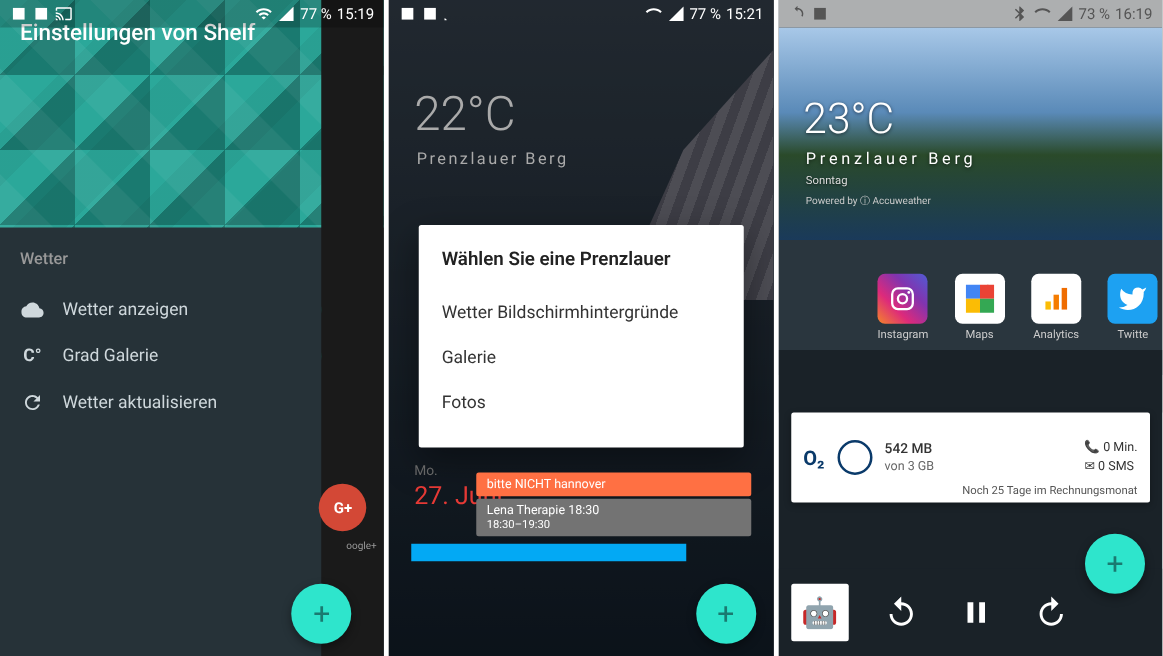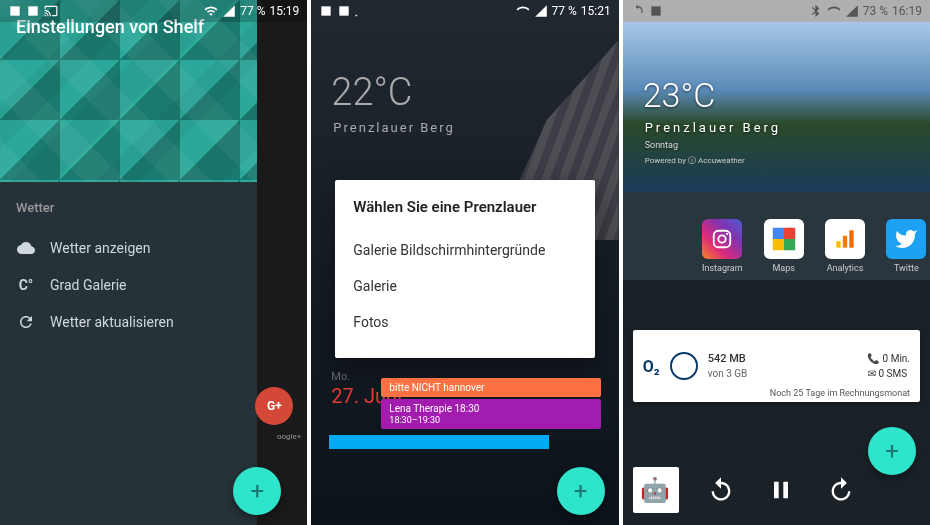--- a/index.html
+++ b/index.html
@@ -32,21 +32,21 @@
 .p2-overlay{position:absolute;inset:0;background:rgba(0,0,0,.55)}
 .p2-temp{position:absolute;left:20px;top:70px;color:#aaa;font-size:38px;font-weight:300}
 .p2-loc{position:absolute;left:22px;top:120px;color:#aaa;font-size:13px;letter-spacing:2px}
 .dialog{position:absolute;left:24px;right:24px;top:180px;background:#fff;border-radius:2px;padding:18px;box-shadow:0 10px 30px rgba(0,0,0,.4)}
 .dialog-title{font-size:15px;font-weight:600;color:#222;margin-bottom:16px}
 .dialog-item{font-size:14px;color:#333;padding:10px 0;cursor:pointer}
 .p2-date{position:absolute;left:20px;top:370px;color:#666;font-size:11px}
 .p2-datenum{position:absolute;left:20px;top:384px;color:#e53935;font-size:20px;font-weight:400}
 .p2-cal{position:absolute;left:70px;top:378px;right:18px}
 .p2-cal-row{background:#ff7043;color:#fff;font-size:10px;padding:4px 8px;margin-bottom:2px;border-radius:2px}
-.p2-cal-row.alt{background:#a21caf}
+.p2-cal-row.alt{background:#737373}
 .p2-fab{position:absolute;right:14px;bottom:10px;width:48px;height:48px;border-radius:50%;background:#2ee5cc;display:flex;align-items:center;justify-content:center;color:#1a7a70;font-size:24px;box-shadow:0 3px 8px rgba(0,0,0,.4)}
 .p2-strip{position:absolute;left:18px;right:70px;bottom:76px;height:14px;background:#03a9f4}
 
 
 .p3-bg{position:absolute;left:0;right:0;top:22px;height:170px;background:linear-gradient(180deg,#a8c8e8 0%,#5a8ab8 40%,#2a4a2a 60%,#1a3a5a 100%)}
 .p3-temp{position:absolute;left:20px;top:75px;color:#fff;font-size:34px;font-weight:300;text-shadow:0 1px 3px rgba(0,0,0,.6)}
 .p3-loc{position:absolute;left:22px;top:120px;color:#fff;font-size:13px;letter-spacing:3px;text-shadow:0 1px 3px rgba(0,0,0,.6)}
 .p3-day{position:absolute;left:22px;top:140px;color:#ddd;font-size:9px;text-shadow:0 1px 2px rgba(0,0,0,.6)}
 .p3-pow{position:absolute;left:22px;top:155px;color:#ccc;font-size:8px}
 .p3-apps{position:absolute;left:0;right:0;top:192px;height:108px;background:#2a363e;display:flex;align-items:center;padding-left:76px;gap:14px}
@@ -155,21 +155,21 @@
           <path d="M2 22h20V2z"></path>
         </svg>
       <span>77 %</span>
       <span>15:21</span>
     </div>
   </div>
   <div class="p2-temp">22°C</div>
   <div class="p2-loc">Prenzlauer Berg</div>
   <div class="dialog">
     <div class="dialog-title">Wählen Sie eine Prenzlauer</div>
-    <div class="dialog-item">Galerie Bildschirmhintergründe</div>
+    <div class="dialog-item">Wetter Bildschirmhintergründe</div>
     <div class="dialog-item">Galerie</div>
     <div class="dialog-item">Fotos</div>
   </div>
   <div class="p2-date">Mo.</div>
   <div class="p2-datenum">27. Juni</div>
   <div class="p2-cal">
     <div class="p2-cal-row">bitte NICHT hannover</div>
     <div class="p2-cal-row alt">
       <span>Lena Therapie 18:30</span><br><span style="font-size:9px">18:30–19:30</span>
     </div>

